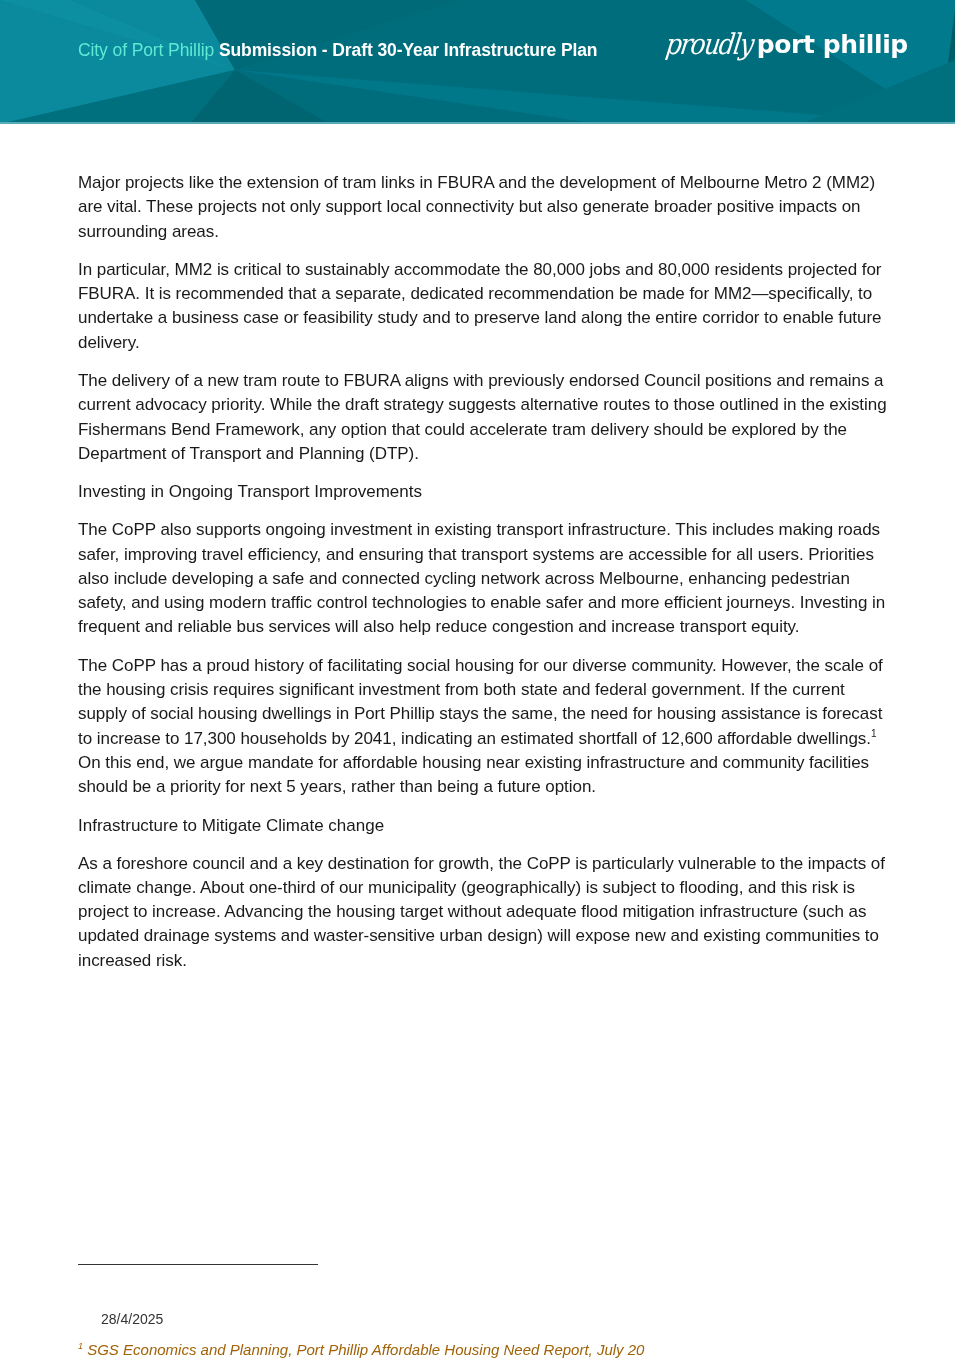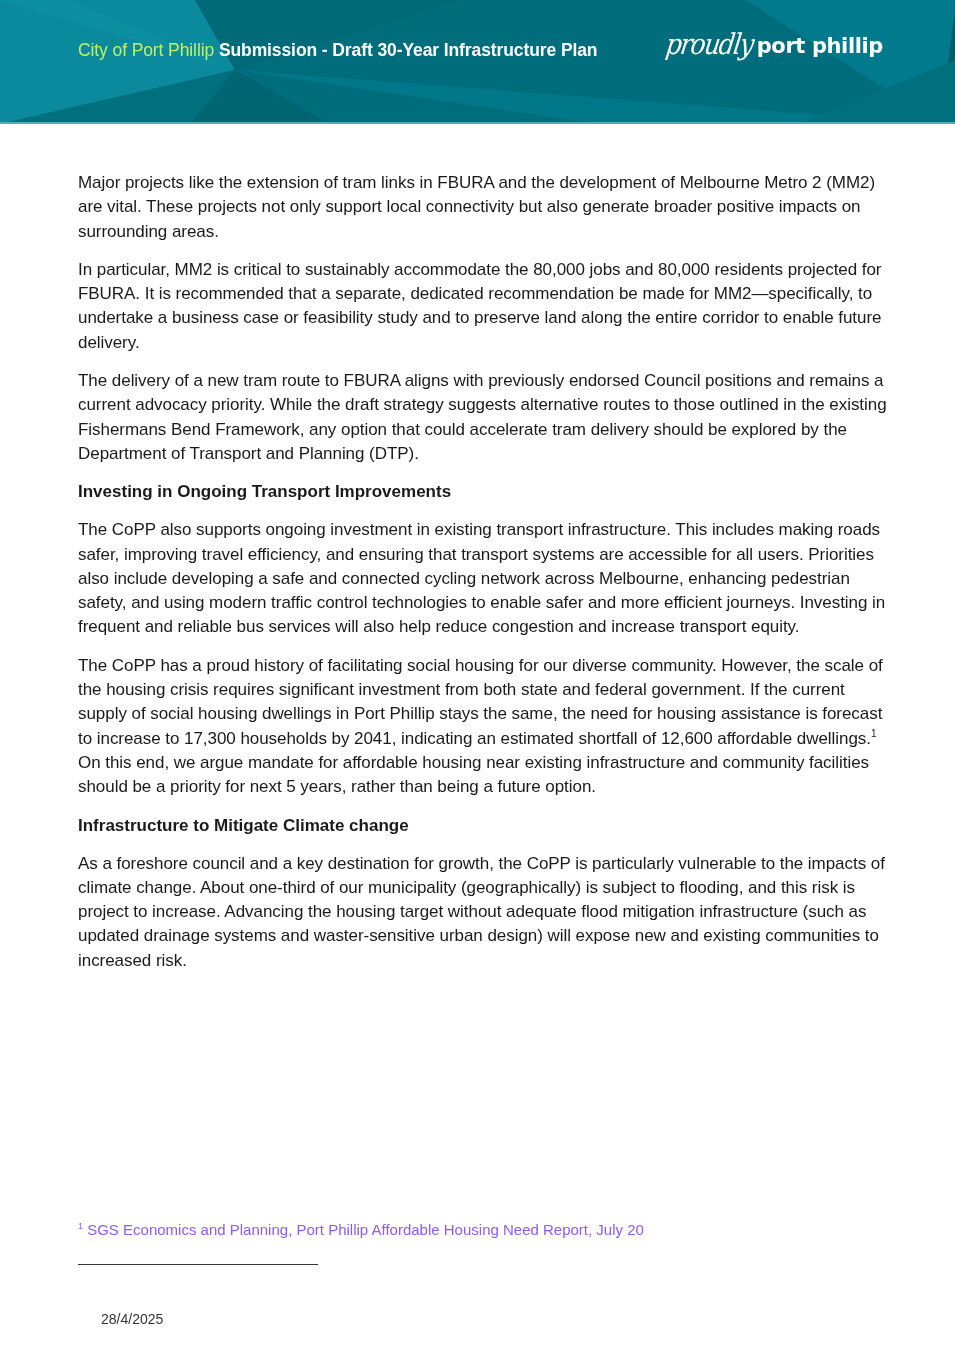--- a/index.html
+++ b/index.html
@@ -31,21 +31,21 @@
     }
     .header .title {
       position: absolute;
       left: 78px;
       top: 40px;
       font-size: 17.5px;
       color: #ffffff;
       white-space: nowrap;
       letter-spacing: -0.1px;
     }
-    .header .title .light { font-weight: normal; color: #bef264; }
+    .header .title .light { font-weight: normal; color: #5eead4; }
     .header .title .bold { font-weight: bold; }
     .logo {
       position: absolute;
       left: 666px;
       top: 30px;
       height: 44px;
       white-space: nowrap;
       color: #ffffff;
     }
     .logo .script {
@@ -54,21 +54,21 @@
       font-size: 25px;
       letter-spacing: -1.5px;
       display: inline-block;
       transform: skewX(-8deg) scaleY(1.15);
       margin-right: 4px;
       font-weight: normal;
     }
     .logo .brand {
       font-family: "DejaVu Sans", sans-serif;
       font-weight: bold;
-      font-size: 21px;
+      font-size: 25px;
       letter-spacing: -0.4px;
     }
     .header-bottom {
       position: absolute;
       left: 0; top: 122px;
       width: 955px; height: 2px;
       background: #5aa9b6;
     }
     .content {
       position: absolute;
@@ -79,42 +79,43 @@
     .content p {
       margin: 1px 0 14px 0;
       font-size: 17px;
       line-height: 24.3px;
       letter-spacing: -0.05px;
     }
     .content h2 {
       margin: 8px 0 14px 0;
       font-size: 17px;
       line-height: 24px;
-      font-weight: bold;
+      font-weight: normal;
     }
     sup {
       font-size: 10px;
       vertical-align: super;
       line-height: 0;
     }
     .footnote-rule {
       position: absolute;
       left: 78px;
       top: 1264px;
       width: 240px;
       height: 1px;
       background: #333333;
     }
     .footnote {
       position: absolute;
       left: 78px;
-      top: 1221px;
+      top: 1341px;
       font-size: 15px;
-      color: #8b5cf6;
+      color: #a16207;
       white-space: nowrap;
+      font-style: italic;
     }
     .footnote sup { font-size: 9px; }
     .date {
       position: absolute;
       left: 78px;
       top: 1311px;
       font-size: 14px;
       color: #333333;
       margin-left: 23px;
     }

